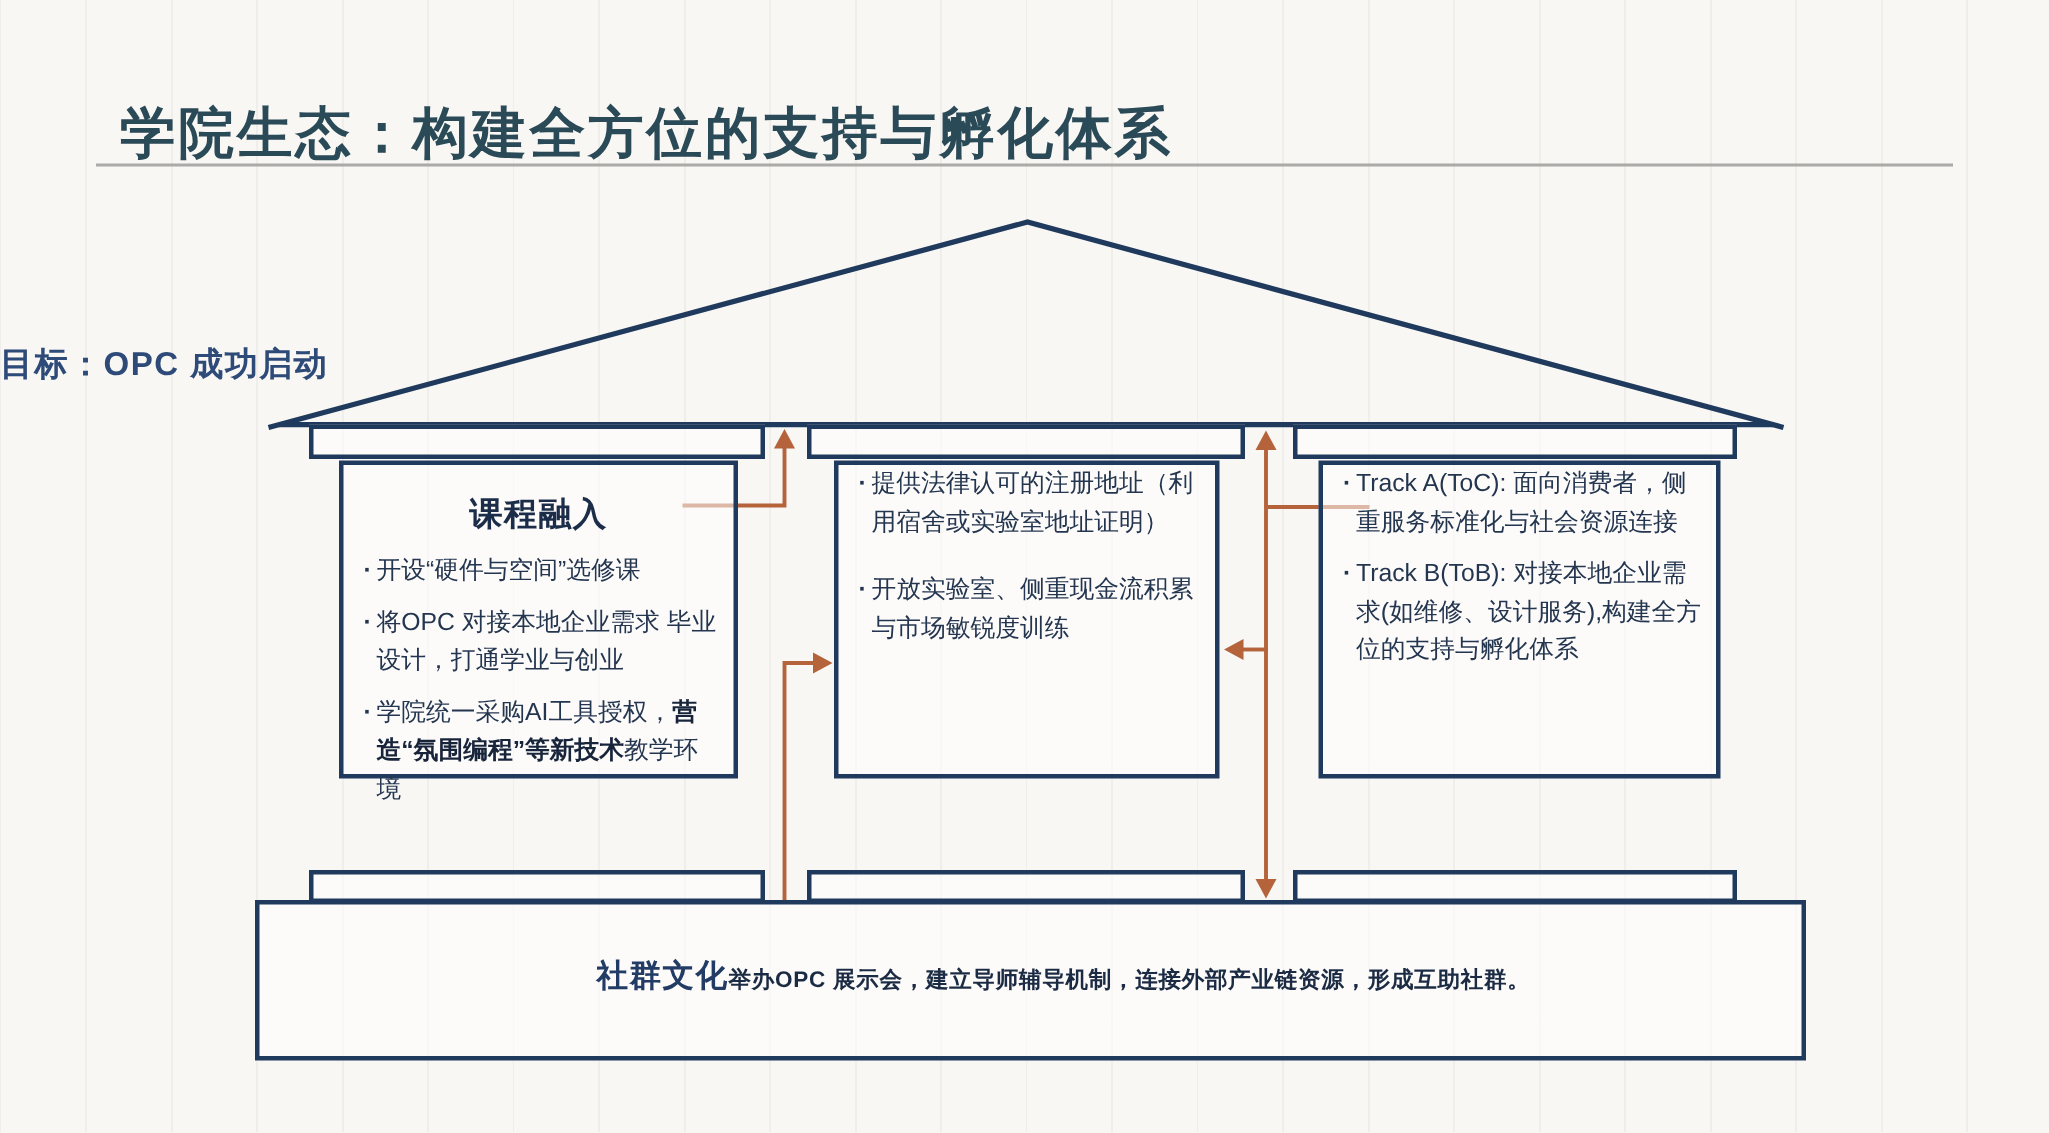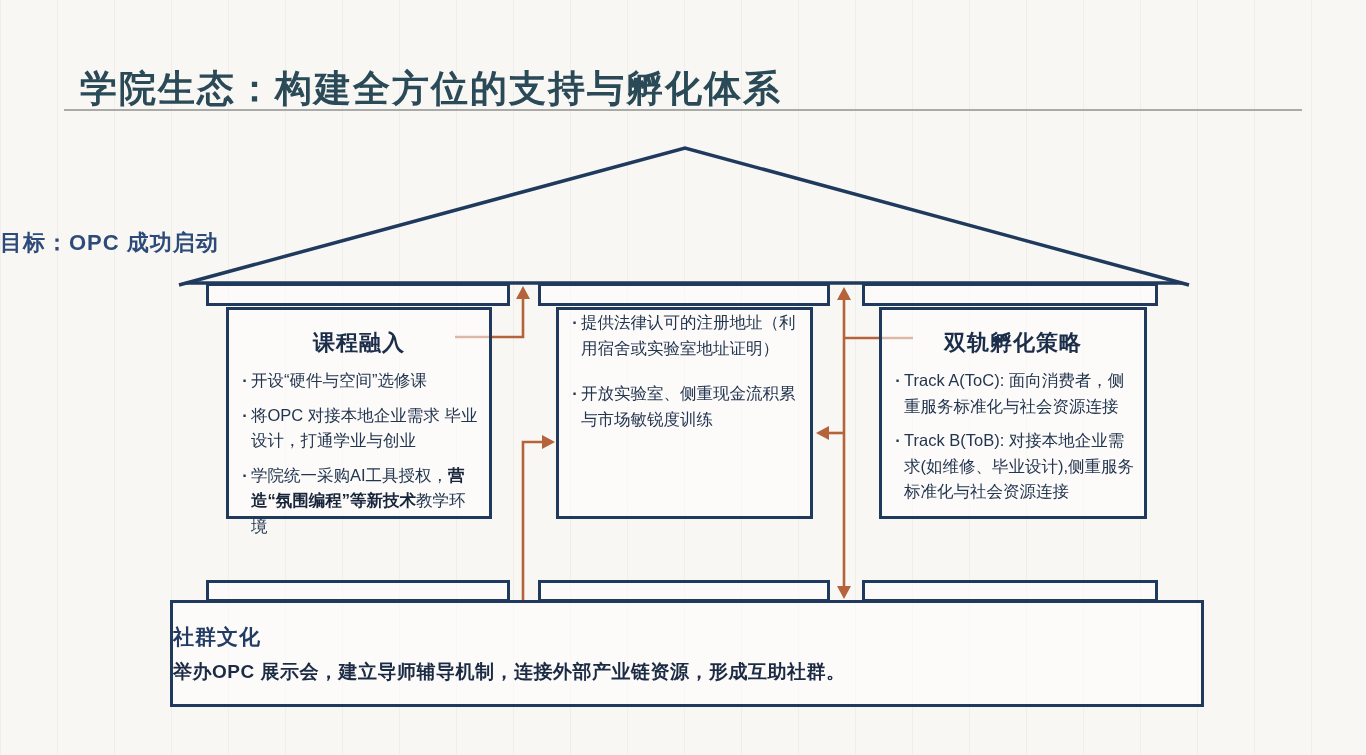--- a/index.html
+++ b/index.html
@@ -55,28 +55,28 @@
     display:flex;align-items:flex-start;margin-bottom:9px;
     font-size:16.5px;line-height:1.55;color:#24364f;
   }
   .shaft .bullet b{color:#17243a;}
   .dot{flex:0 0 12px;text-align:center;font-weight:bold;color:#24364f;}
   .btext{flex:1;}
   .foundation{
     position:absolute;left:170px;top:600px;width:1034px;height:107px;
     box-sizing:border-box;border:3px solid #1f3a5c;
     background:rgba(255,255,255,0.55);z-index:1;
-    display:flex;flex-direction:column;justify-content:center;align-items:flex-start;
+    display:flex;justify-content:center;align-items:center;padding-left:44px;
   }
   .foundation-title{
     font-size:21px;font-weight:bold;color:#223c66;letter-spacing:1px;
     margin-bottom:8px;
   }
   .foundation-desc{
-    font-size:19px;font-weight:bold;color:#1c2b44;letter-spacing:.5px;
+    font-size:15px;font-weight:bold;color:#1c2b44;letter-spacing:.5px;
   }
   svg .struct{stroke:#1f3a5c;stroke-width:3.5;fill:none;}
   svg .arrow{stroke:#b4633a;stroke-width:2.6;fill:none;}
   svg .ahead{fill:#b4633a;stroke:none;}
 </style>
 </head>
 <body>
 
 <div class="slide">
 
@@ -136,29 +136,28 @@
       <div class="bullet">
         <span class="dot">·</span>
         <span class="btext">开放实验室、侧重现金流积累与市场敏锐度训练</span>
       </div>
     </div>
   </div>
   <div class="box plinth pl2"></div>
 
   <div class="box capital cap3"></div>
   <div class="box shaft sh3">
-    <div class="pillar-title">双轨孵化策略</div>
     <div class="bullets">
       <div class="bullet">
         <span class="dot">·</span>
         <span class="btext">Track A(ToC): 面向消费者，侧重服务标准化与社会资源连接</span>
       </div>
       <div class="bullet">
         <span class="dot">·</span>
-        <span class="btext">Track B(ToB): 对接本地企业需求(如维修、毕业设计),侧重服务标准化与社会资源连接</span>
+        <span class="btext">Track B(ToB): 对接本地企业需求(如维修、设计服务),构建全方位的支持与孵化体系</span>
       </div>
     </div>
   </div>
   <div class="box plinth pl3"></div>
 
   <div class="foundation">
     <div class="foundation-title">社群文化</div>
     <div class="foundation-desc">举办OPC 展示会，建立导师辅导机制，连接外部产业链资源，形成互助社群。</div>
   </div>
 

